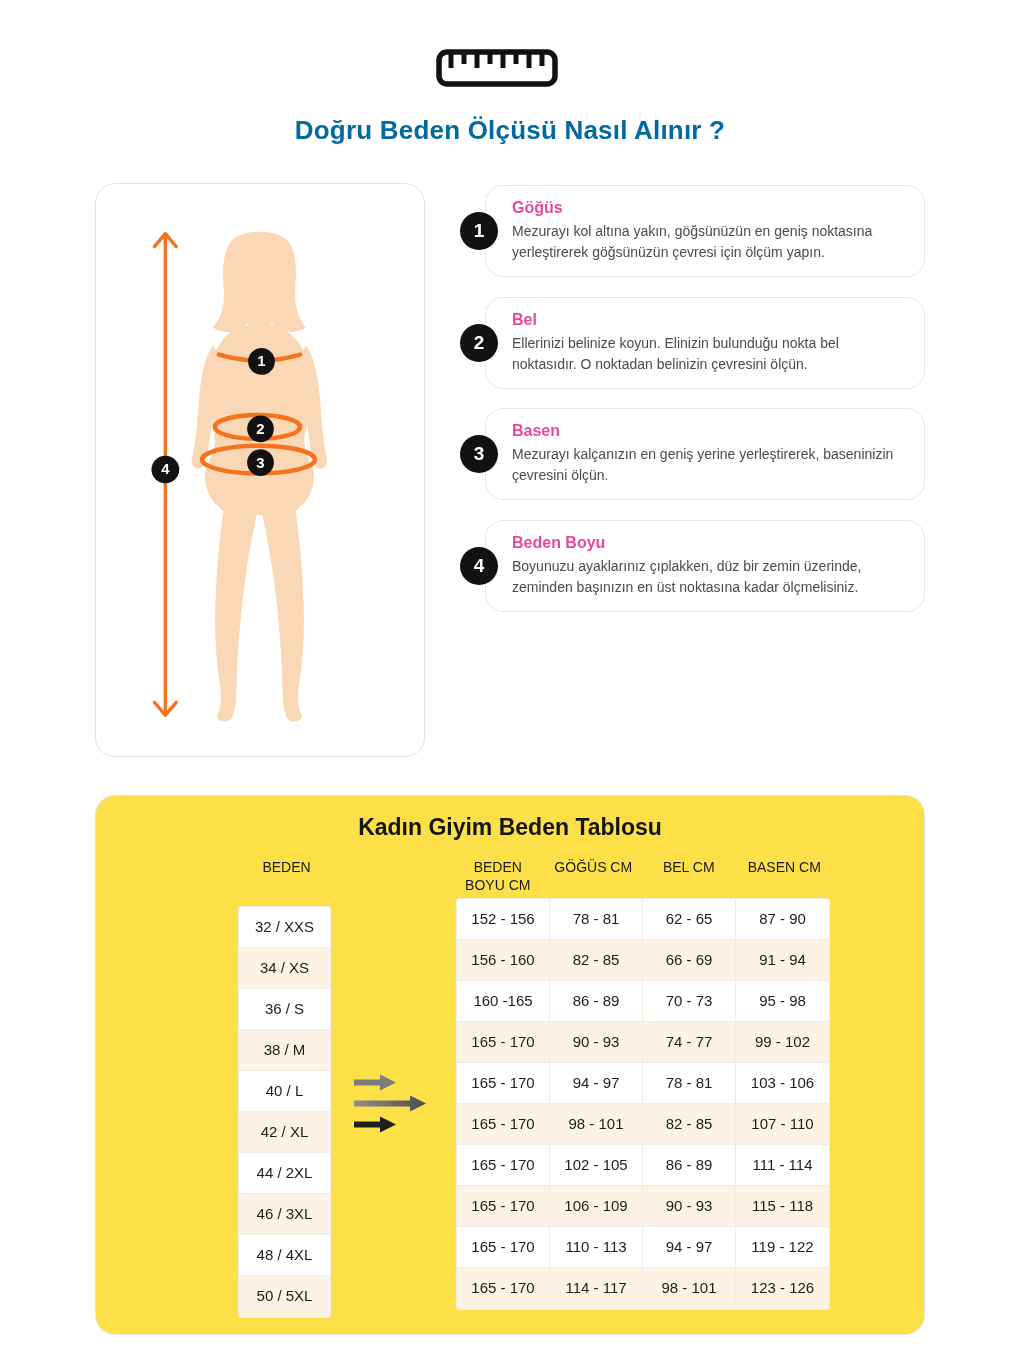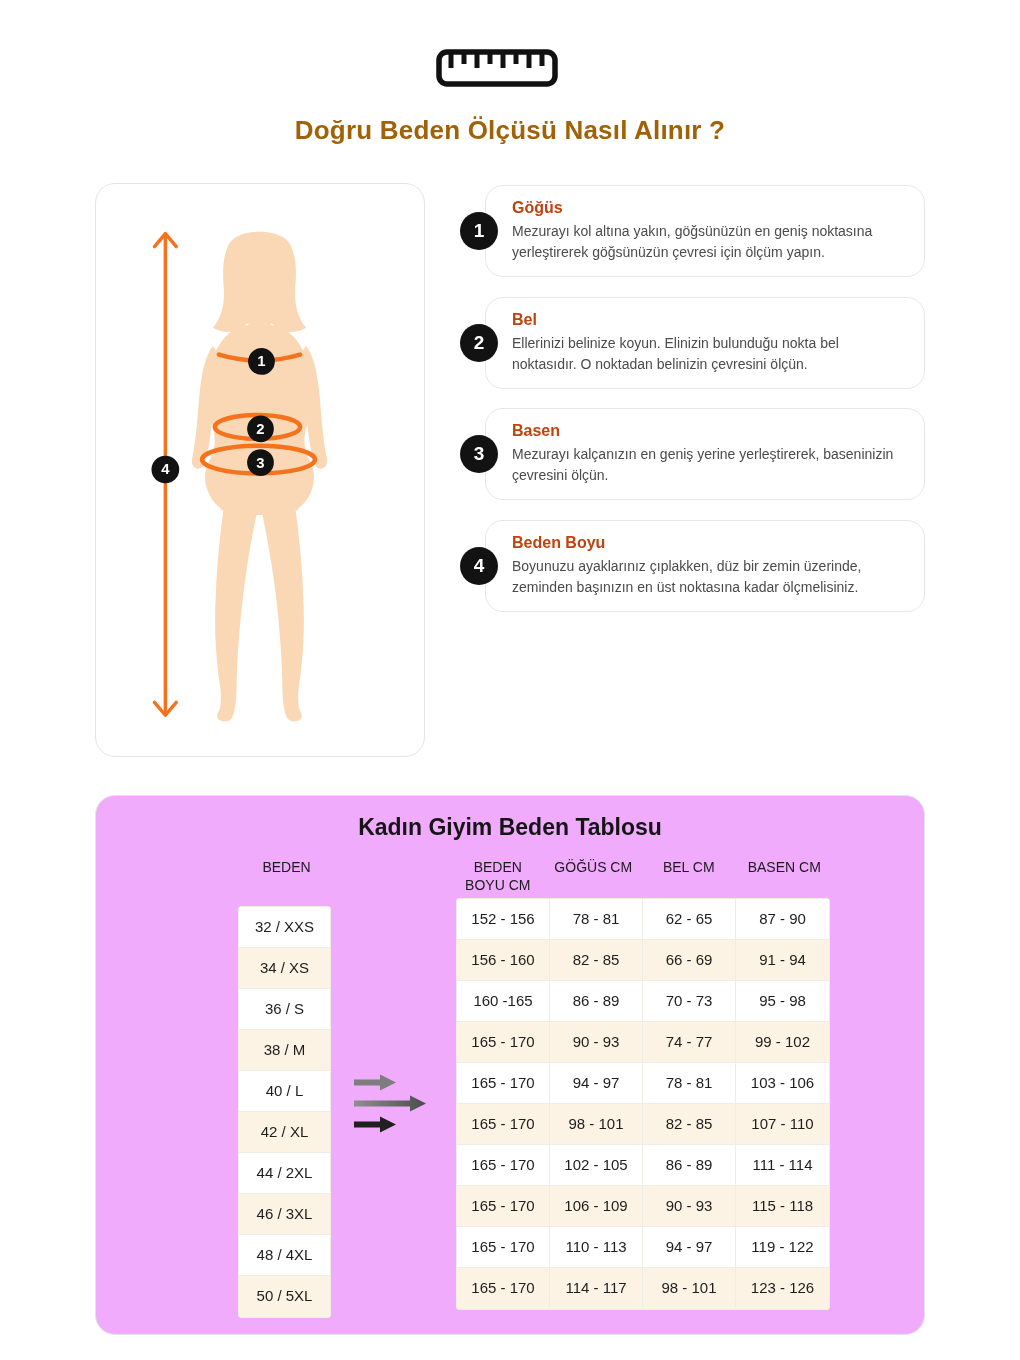--- a/index.html
+++ b/index.html
@@ -4,46 +4,46 @@
 <style>
   * { margin:0; padding:0; box-sizing:border-box; }
   html,body { background:#ffffff; }
   body { font-family:"Liberation Sans", sans-serif; color:#111; }
   .page { position:relative; width:1020px; height:1360px; background:#fff; overflow:hidden; }
 
   
   .top-header { position:absolute; left:0; top:0; width:1020px; text-align:center; }
   .ruler-wrap { position:absolute; left:435px; top:48px; width:124px; height:40px; }
   .page-title { position:absolute; left:0; top:115px; width:1020px; text-align:center;
-                font-size:26px; font-weight:bold; color:#a16207; letter-spacing:.2px; }
+                font-size:26px; font-weight:bold; color:#0369a1; letter-spacing:.2px; }
 
   
   .figure-card { position:absolute; left:95px; top:183px; width:330px; height:574px;
                  border:1.5px solid #e4e4e4; border-radius:20px; background:#fff; overflow:hidden; }
   .figure-card svg { display:block; }
 
   
   .steps { position:absolute; left:460px; top:185px; width:465px; }
   .step-card { position:absolute; left:25px; width:440px; min-height:88px;
                border:1.5px solid #e7e7e7; border-radius:18px; background:#fff;
                padding:13px 18px 13px 26px; }
   .step-card.c1 { top:0px; }
   .step-card.c2 { top:112px; }
   .step-card.c3 { top:223px; }
   .step-card.c4 { top:335px; }
   .step-badge { position:absolute; left:-26px; top:50%; transform:translateY(-50%);
                 width:38px; height:38px; border-radius:50%; background:#121212; color:#fff;
                 display:flex; align-items:center; justify-content:center;
                 font-size:19px; font-weight:bold; }
-  .step-title { font-size:16px; font-weight:bold; color:#c2410c; margin-bottom:4px; }
+  .step-title { font-size:16px; font-weight:bold; color:#ec4899; margin-bottom:4px; }
   .step-desc { font-size:14px; line-height:1.5; color:#4b4b4b; max-width:402px; }
 
   
   .table-card { position:absolute; left:95px; top:795px; width:830px; height:540px;
-                border:1.5px solid #e4e4e4; border-radius:20px; background:#f0abfc; }
+                border:1.5px solid #e4e4e4; border-radius:20px; background:#fde047; }
   .table-title { position:absolute; left:0; top:18px; width:100%; text-align:center;
                  font-size:23px; font-weight:bold; color:#151515; }
   .hdr { font-size:14px; font-weight:500; color:#1b1b1b; text-align:center; line-height:1.25; }
   .hdr-size { position:absolute; left:144px; top:63px; width:93px;text-align:center; }
   .hdr-group { position:absolute; left:360px; top:63px; width:370px; display:grid;
                grid-template-columns:repeat(4,1fr); column-gap:12px; align-items:start; }
   .size-col { position:absolute; left:142px; top:102px; width:93px;
               border:1px solid #f0ede7; border-radius:3px;margin-top:8px; }
   .size-cell { height:41px; line-height:40px; text-align:center; font-size:15px; color:#1d1d1d;
                border-bottom:1px solid #f0ede7; background:#fff; }

